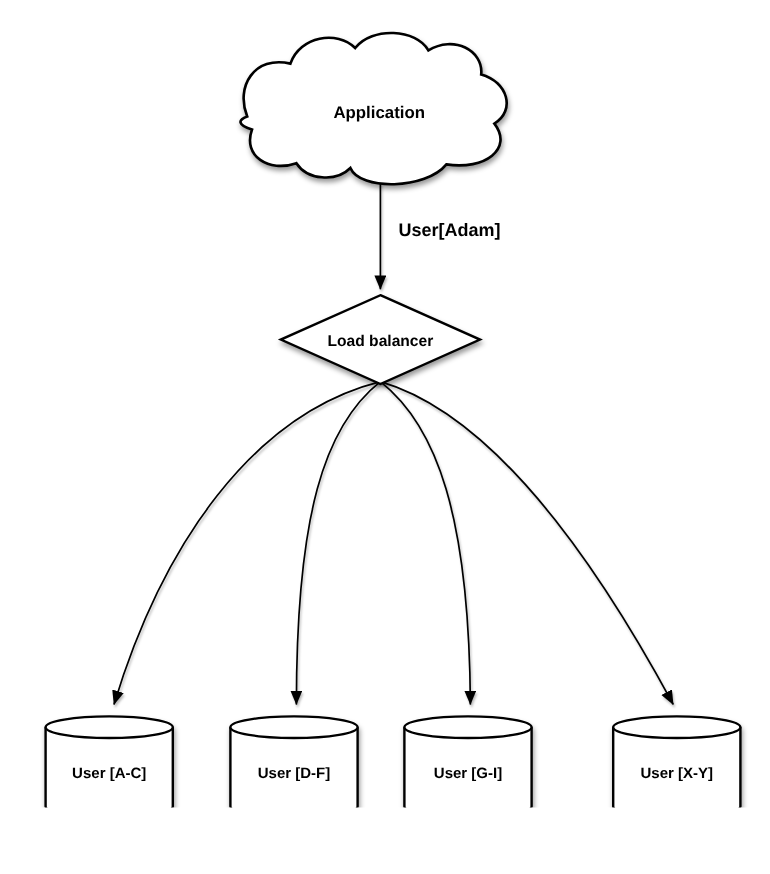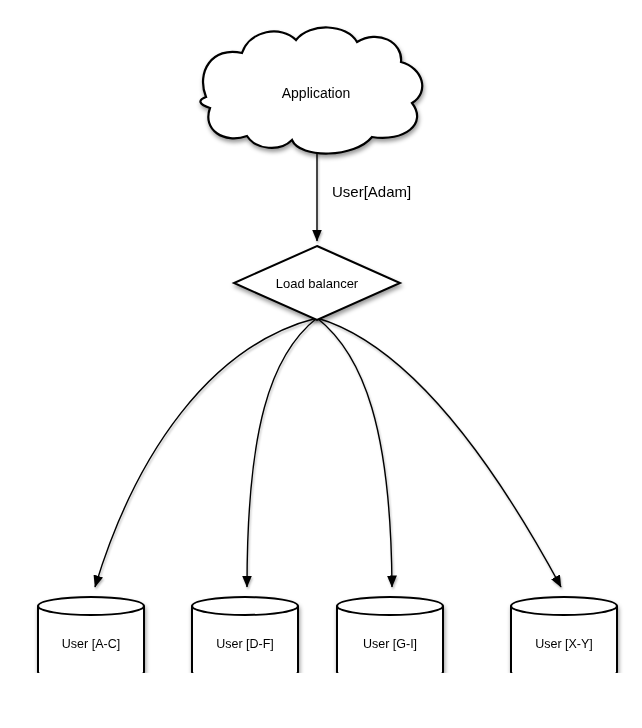--- a/index.html
+++ b/index.html
@@ -8,20 +8,21 @@
     width: 642px;
     height: 728px;
     background: #ffffff;
     font-family: "Liberation Sans", sans-serif;
   }
   .stage {
     position: relative;
     width: 642px;
     height: 673px;
     overflow: hidden;
+    font-weight: bold;
   }
   svg { display: block; }
   .shape {
     fill: #ffffff;
     stroke: #000000;
   }
   .shape-shadow {
     filter: drop-shadow(1.5px 3px 2px rgba(0,0,0,0.40));
   }
   .edge {

